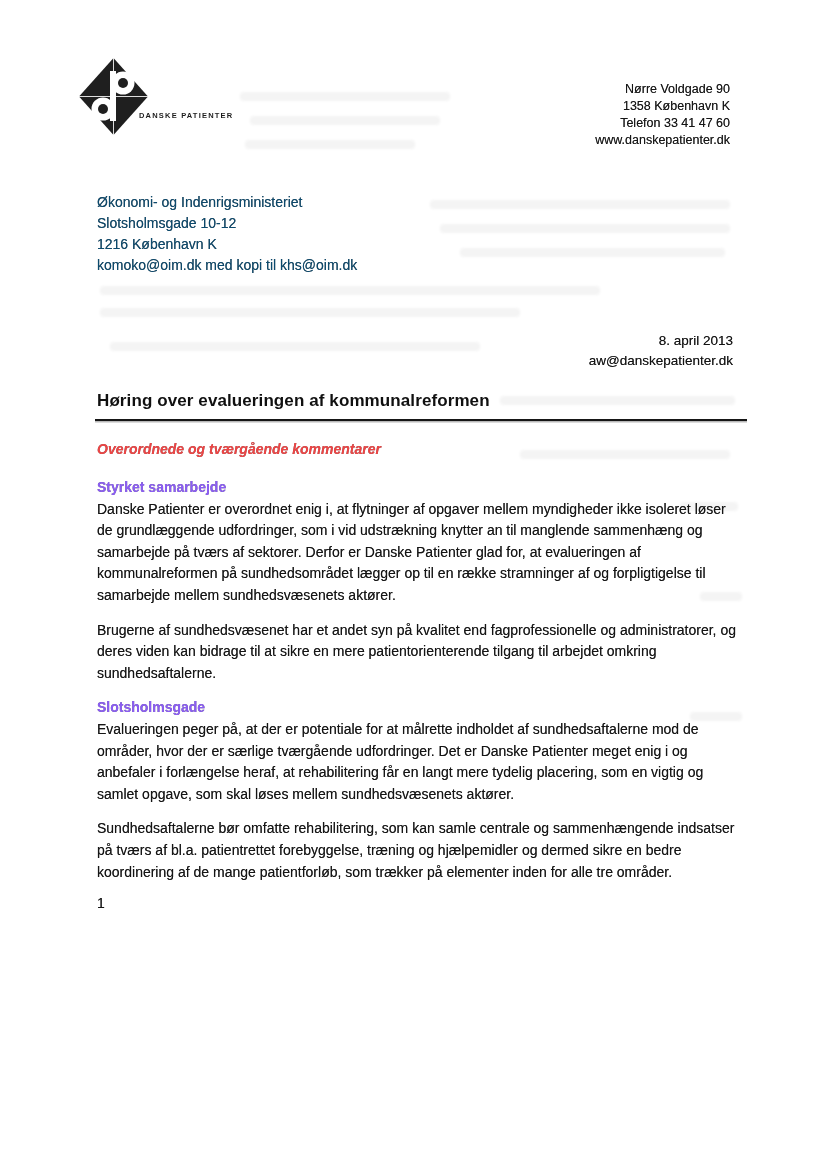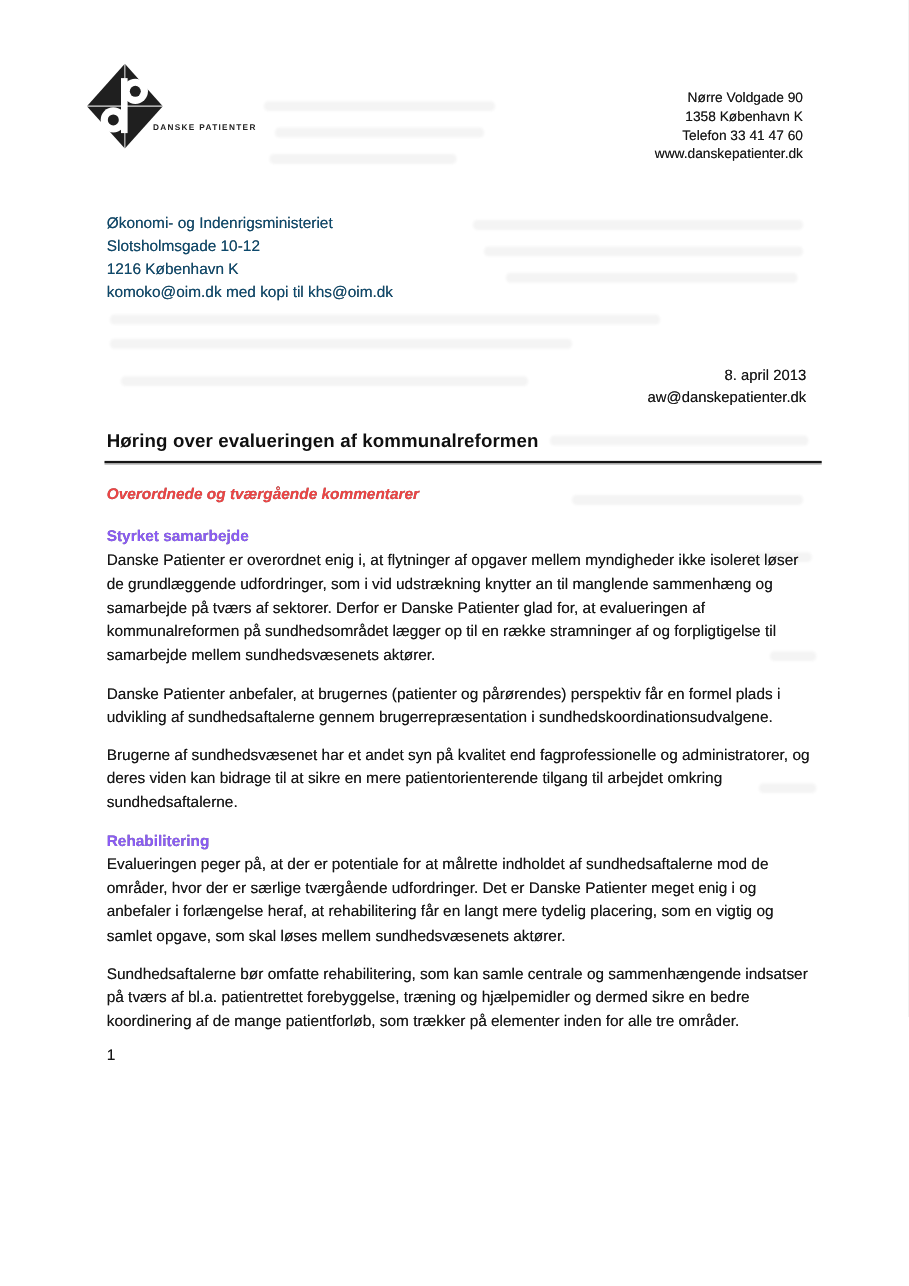--- a/index.html
+++ b/index.html
@@ -121,23 +121,22 @@
   </div>
 
   <div class="title">Høring over evalueringen af kommunalreformen</div>
   <div class="title-rule"></div>
   <div class="subtitle ink">Overordnede og tværgående kommentarer</div>
 
   <div class="letter-body ink">
     <h3>Styrket samarbejde</h3>
     <p>Danske Patienter er overordnet enig i, at flytninger af opgaver mellem myndigheder ikke isoleret løser de grundlæggende udfordringer, som i vid udstrækning knytter an til manglende sammenhæng og samarbejde på tværs af sektorer. Derfor er Danske Patienter glad for, at evalueringen af kommunalreformen på sundhedsområdet lægger op til en række stramninger af og forpligtigelse til samarbejde mellem sundhedsvæsenets aktører.</p>
 
-    <p>Danske Patienter anbefaler, at brugernes (patienter og pårørendes) perspektiv får en formel plads i udvikling af sundhedsaftalerne gennem brugerrepræsentation i sundhedskoordinationsudvalgene.</p>
     <p>Brugerne af sundhedsvæsenet har et andet syn på kvalitet end fagprofessionelle og administratorer, og deres viden kan bidrage til at sikre en mere patientorienterende tilgang til arbejdet omkring sundhedsaftalerne.</p>
 
-    <h3>Rehabilitering</h3>
+    <h3>Slotsholmsgade</h3>
     <p>Evalueringen peger på, at der er potentiale for at målrette indholdet af sundhedsaftalerne mod de områder, hvor der er særlige tværgående udfordringer. Det er Danske Patienter meget enig i og anbefaler i forlængelse heraf, at rehabilitering får en langt mere tydelig placering, som en vigtig og samlet opgave, som skal løses mellem sundhedsvæsenets aktører.</p>
     <p>Sundhedsaftalerne bør omfatte rehabilitering, som kan samle centrale og sammenhængende indsatser på tværs af bl.a. patientrettet forebyggelse, træning og hjælpemidler og dermed sikre en bedre koordinering af de mange patientforløb, som trækker på elementer inden for alle tre områder.</p>
 
     <div class="page-number">1</div>
   </div>
 
 </div>
 
 </body></html>

